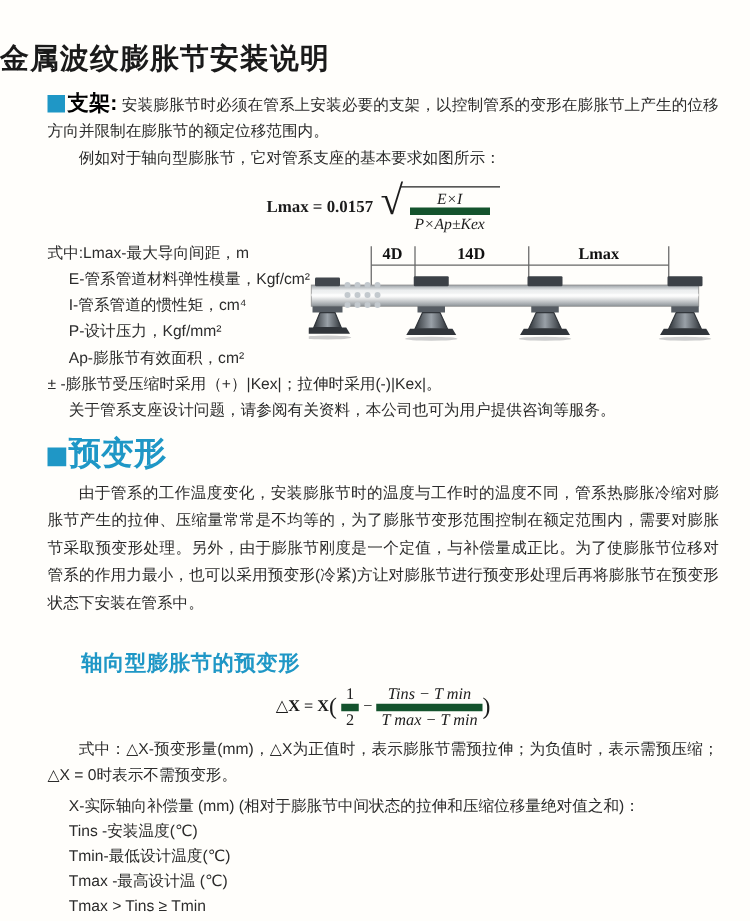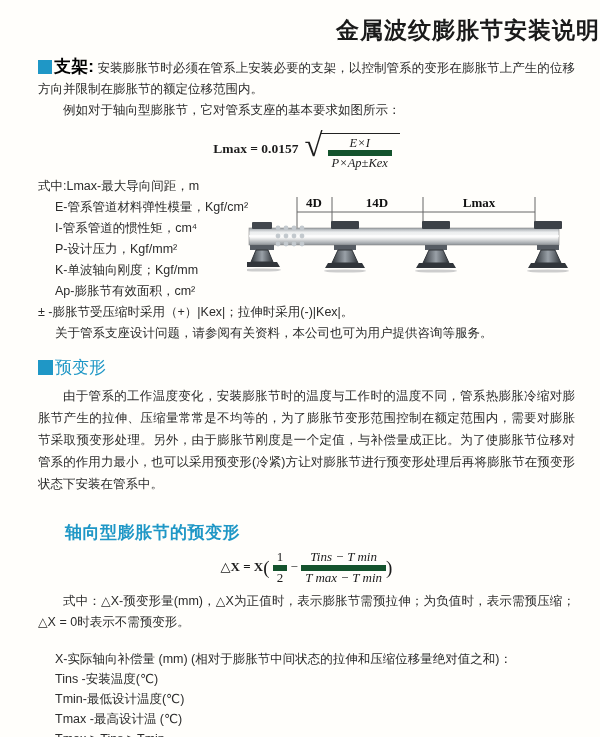--- a/index.html
+++ b/index.html
@@ -3,21 +3,21 @@
 <meta charset="utf-8">
 <style>
   html,body { margin:0; padding:0; background:#e8e8e8; }
   .page {
     position:relative; width:600px; height:737px; margin:0 auto;
     background:#fffefb; overflow:hidden;
     font-family:"Liberation Sans","DejaVu Sans",sans-serif;
     color:#2b2b2b;
   }
   .title {
-    margin:0; padding:15px 0 8px; text-align:right;
+    margin:0; padding:31px 0 8px; text-align:left;
     font-size:23px; font-weight:bold; letter-spacing:1px; color:#1a1a1a;
   }
   .content { padding:0 25px 0 38px; font-size:12.5px; line-height:21px; }
 
   .sec-marker {
     display:inline-block; width:14px; height:14px; background:#1f97c6;
     margin-right:2px; vertical-align:-2px;
   }
   .sec-head-inline { color:#000000; font-size:17px; font-weight:bold; }
   .p0 { margin:2px 0 0; text-align:justify; }
@@ -39,28 +39,28 @@
   .radicand { border-top:1.4px solid #222; padding:2px 8px 0; margin-top:3px; font-size:12.5px; }
   .f-dx { margin:7px 0 4px; font-size:13px; }
   .paren { font-size:19px; vertical-align:middle; font-weight:normal; }
 
   
   .def { line-height:21px; }
   .def.ind { margin-left:17px; }
   .axdef { line-height:17px; margin:0 0 3px 17px; }
 
   .h-preform { margin:13px 0 5px; }
-  .h-preform .sec-head-big { color:#1f97c6; font-size:17px; font-weight:normal;text-align:center; }
+  .h-preform .sec-head-big { color:#1f97c6; font-size:26px; font-weight:bold;text-align:center; }
   .h-preform .sec-marker { width:15px; height:15px; }
   .p-preform { margin:0; text-indent:2em; text-align:justify; line-height:22px; }
   .h-axial {
     color:#1f97c6; font-size:17px; font-weight:bold;
     margin:27px 0 3px 27px; letter-spacing:0.5px;
   }
-  .p-axial1 { margin:5px 0 18px; text-indent:2em; text-align:justify; }
+  .p-axial1 { margin:5px 0 6px; text-indent:2em; text-align:justify; }
 
   
   .diagram { position:absolute; left:247px; top:192px; width:348px; height:102px; }
   .dim-label {
     font-family:"Liberation Serif","DejaVu Serif",serif;
     font-weight:bold; font-size:13px; fill:#111;
   }
 </style>
 </head>
 <body>
@@ -81,21 +81,20 @@
       <span class="bold">Lmax = 0.0157</span><span class="sqrt">
           <span class="radical">√</span>
           <span class="radicand ital"><span class="frac"><span class="num">E×I</span><span class="den">P×Ap±Kex</span></span></span>
         </span>
     </div>
 
     <div class="def">式中:Lmax-最大导向间距，m</div>
     <div class="def ind">E-管系管道材料弹性模量，Kgf/cm²</div>
     <div class="def ind">I-管系管道的惯性矩，cm⁴</div>
     <div class="def ind">P-设计压力，Kgf/mm²</div>
-    <div class="def ind">K-单波轴向刚度；Kgf/mm</div>
     <div class="def ind">Ap-膨胀节有效面积，cm²</div>
     <div class="def">± -膨胀节受压缩时采用（+）|Kex|；拉伸时采用(-)|Kex|。</div>
     <div class="def ind">关于管系支座设计问题，请参阅有关资料，本公司也可为用户提供咨询等服务。</div>
 
     <div class="h-preform">
       <span class="sec-marker"></span><span class="sec-head-big">预变形</span>
     </div>
     <p class="p-preform">由于管系的工作温度变化，安装膨胀节时的温度与工作时的温度不同，管系热膨胀冷缩对膨胀节产生的拉伸、压缩量常常是不均等的，为了膨胀节变形范围控制在额定范围内，需要对膨胀节采取预变形处理。另外，由于膨胀节刚度是一个定值，与补偿量成正比。为了使膨胀节位移对管系的作用力最小，也可以采用预变形(冷紧)方让对膨胀节进行预变形处理后再将膨胀节在预变形状态下安装在管系中。</p>
 
     <div class="h-axial">轴向型膨胀节的预变形</div>

